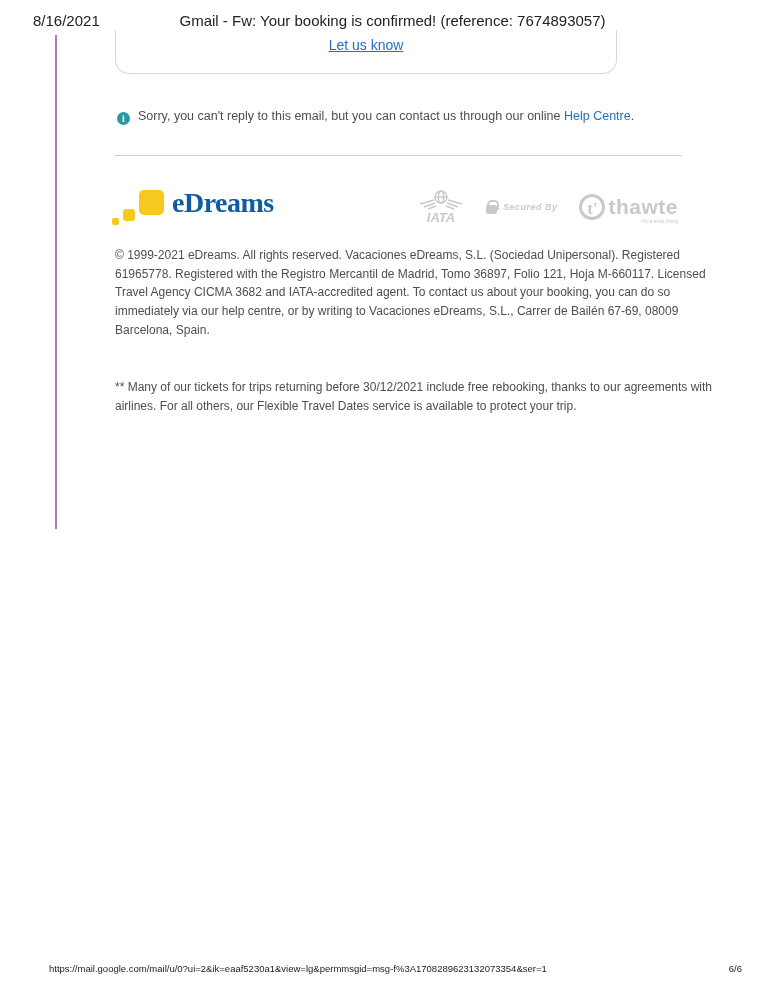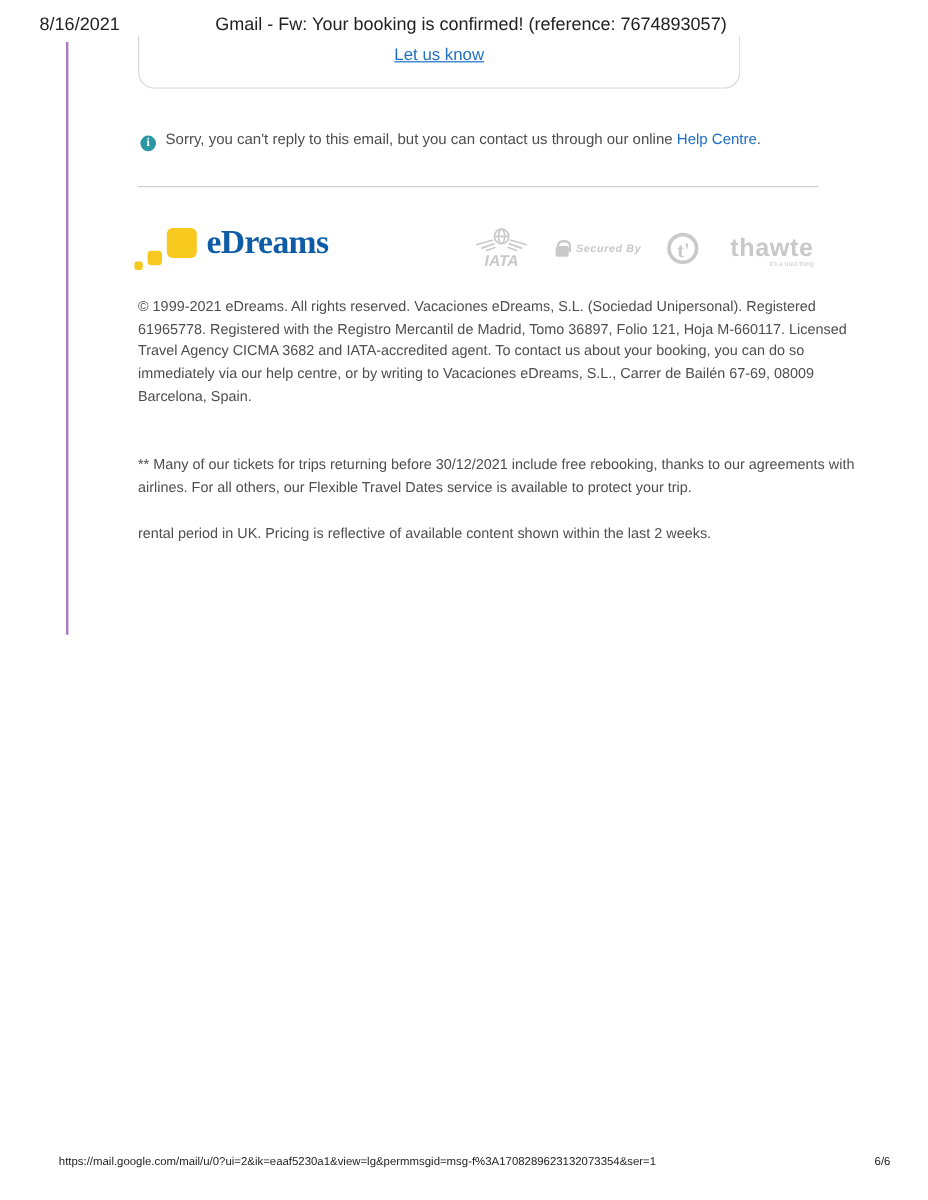--- a/index.html
+++ b/index.html
@@ -93,21 +93,21 @@
     content:"";position:absolute;left:1.5px;top:-5px;width:8px;height:8px;
     border:2px solid var(--logo-gray);border-bottom:none;border-radius:5px 5px 0 0;
   }
   .secured-by{font-size:9px;font-style:italic;font-weight:bold;letter-spacing:0.5px;}
   .thawte-logo{display:flex;align-items:center;gap:3px;}
   .thawte-circle{
     width:26px;height:26px;border:3px solid var(--logo-gray);border-radius:50%;
     color:var(--logo-gray);font-size:17px;font-weight:bold;
     line-height:24px;text-align:center;font-family:"Liberation Serif", serif;
   }
-  .thawte-wordwrap{position:relative;margin-left:23px;}
+  .thawte-wordwrap{position:relative;}
   .thawte-word{font-size:21px;font-weight:bold;letter-spacing:0.5px;color:var(--logo-gray);}
   .thawte-tagline{position:absolute;right:0;bottom:-5px;font-size:5.5px;color:var(--logo-gray);}
   
   .para{position:absolute;left:0;width:567px;font-size:12px;color:var(--body-text);}
   .para .ln{line-height:18.7px;white-space:nowrap;}
   .para-legal{top:246px;}
   .para-rebooking{top:378px;}
   .para-terms{top:435px;}
 </style>
 </head>
@@ -174,21 +174,20 @@
     <div class="ln">immediately via our help centre, or by writing to Vacaciones eDreams, S.L., Carrer de Bailén 67-69, 08009</div>
     <div class="ln">Barcelona, Spain.</div>
   </div>
 
   <div class="para para-rebooking">
     <div class="ln">** Many of our tickets for trips returning before 30/12/2021 include free rebooking, thanks to our agreements with</div>
     <div class="ln">airlines. For all others, our Flexible Travel Dates service is available to protect your trip.</div>
   </div>
 
   <div class="para para-terms">
-    <div class="ln">rental period in UK. Pricing is reflective of available content shown within the last 2 weeks.</div>
   </div>
 
 </div>
 
 <div class="print-footer">
   <span class="print-url">https://mail.google.com/mail/u/0?ui=2&amp;ik=eaaf5230a1&amp;view=lg&amp;permmsgid=msg-f%3A1708289623132073354&amp;ser=1</span>
   <span class="print-page-num">6/6</span>
 </div>
 
 </body></html>

